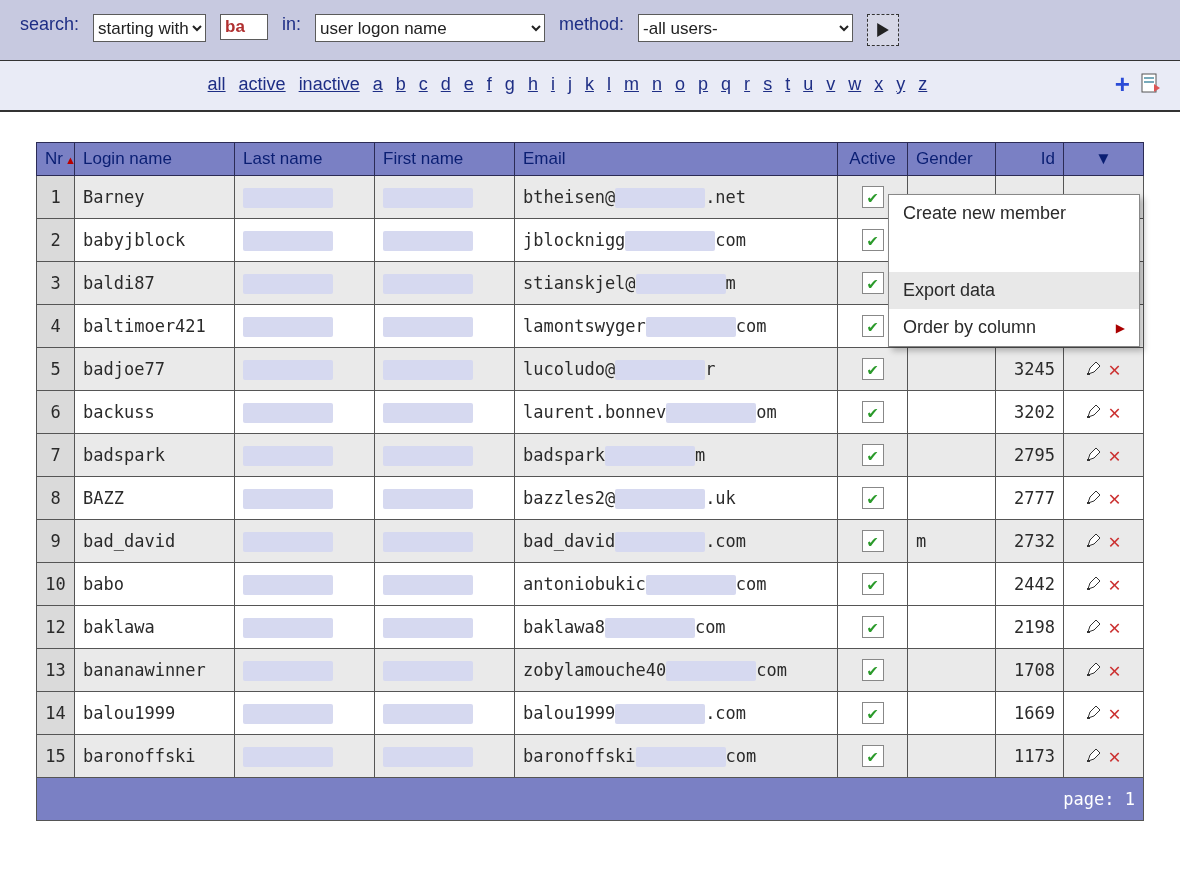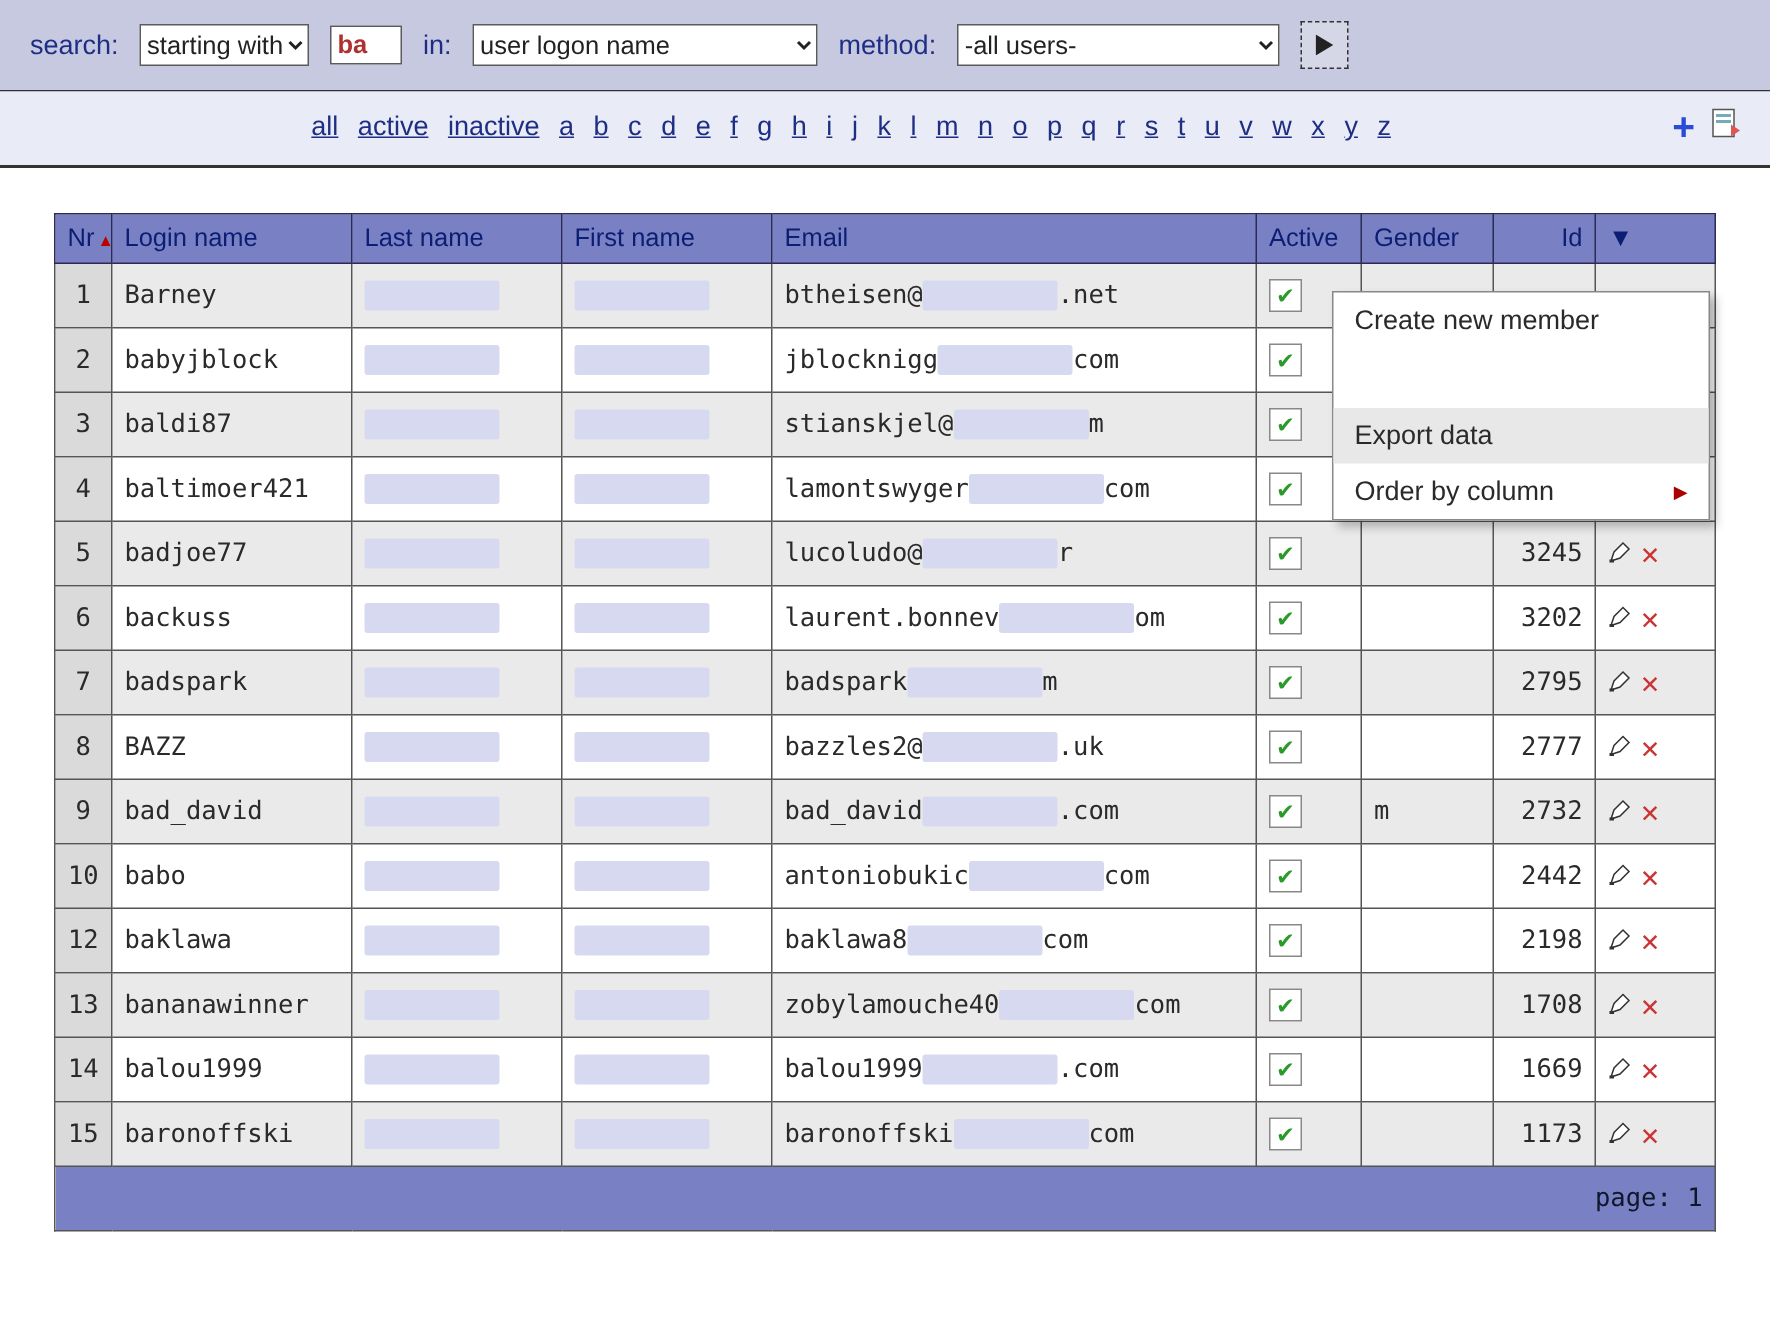--- a/index.html
+++ b/index.html
@@ -10,21 +10,20 @@
   font-size: 16px;
   background: #fff;
   color: #2a2a2a;
 }
 
 
 .search-bar {
   background: #c7c9e0;
   padding: 14px 20px 14px 20px;
   display: flex;
-  align-items: center;
   gap: 14px;
   border-bottom: 1px solid #333;
 }
 .search-bar .lbl { color: #1e2e85; font-size: 18px; }
 .search-bar select {
   border: 1px solid #5b5b5b;
   background: #fff;
   font-size: 17px;
   height: 28px;
   color: #222;
@@ -86,21 +85,21 @@
   background: #7a80c4;
   color: #0a1e73;
   font-weight: normal;
   text-align: left;
   padding: 6px 8px;
   border: 1px solid #2b2b55;
   font-size: 17px;
   white-space: nowrap;
 }
 table.grid th.rt, table.grid td.rt { text-align: right; }
-table.grid th.ct, table.grid td.ct { }
+table.grid th.ct, table.grid td.ct { text-align: center; }
 table.grid td {
   border: 1px solid #555;
   padding: 6px 8px;
   font-size: 17px;
   height: 30px;
   font-family: "Lucida Console", Monaco, monospace;
   white-space: nowrap;
   overflow: hidden;
 }
 tr.odd td  { background: #eaeaea; }
@@ -124,21 +123,21 @@
   background: #fff;
   display: inline-flex; align-items: center; justify-content: center;
   color: #2a9a2a;
   font-weight: bold;
 }
 .pencil { cursor:pointer; display:inline-block; }
 .del { color:#c33; font-size:20px; cursor:pointer; margin-left:6px; }
 
 tfoot td {
   background: #7a80c4;
-  color: #0f172a;
+  color: #ffffff;
   text-align: right;
   padding: 4px 14px;
   font-size: 15px;
   border: 1px solid #2b2b55;
 }
 
 
 .context-menu {
   position: absolute;
   top: 82px;

